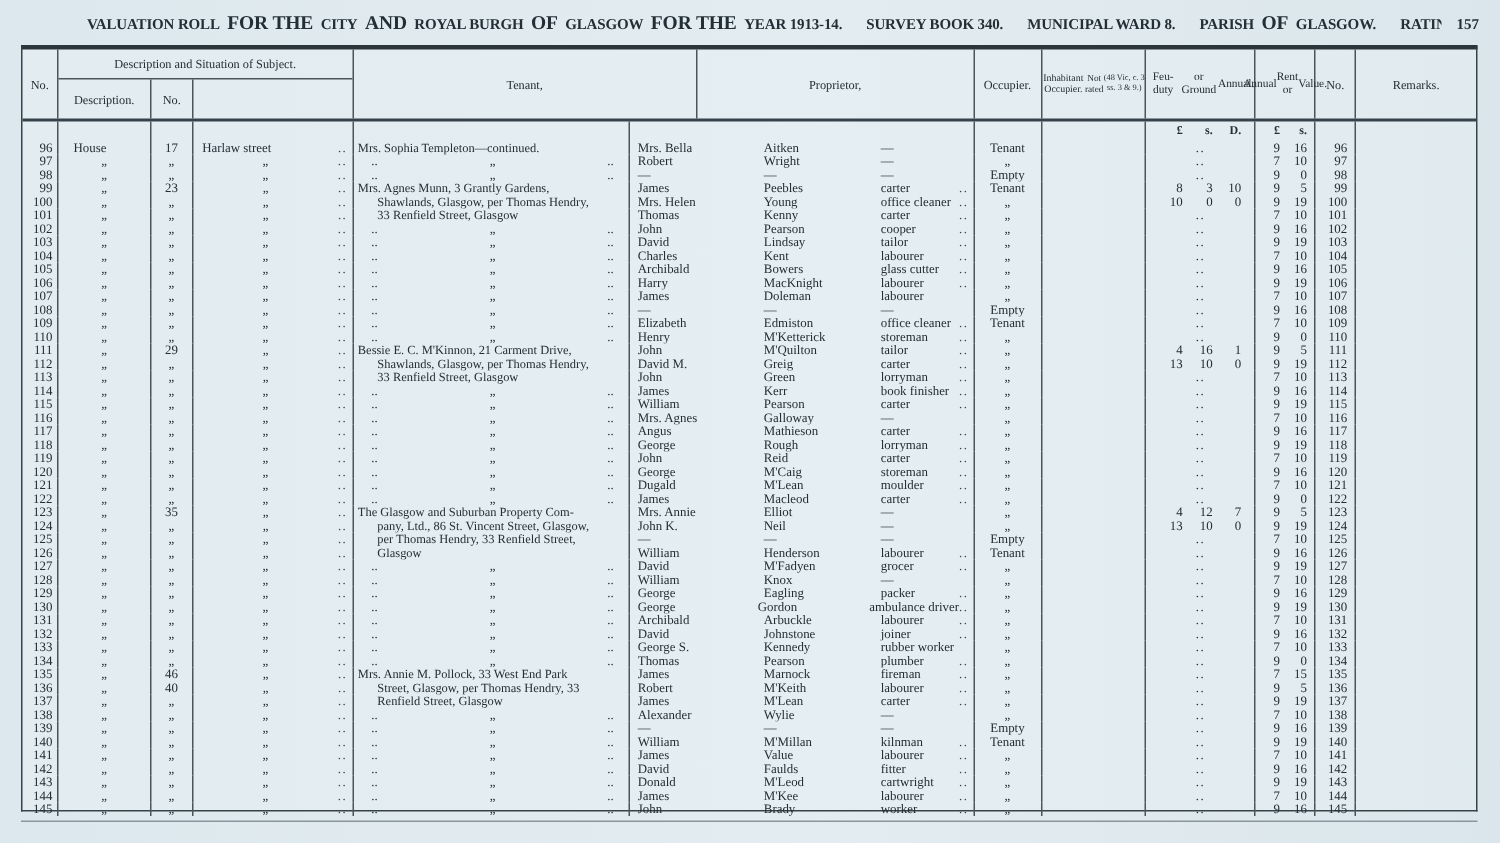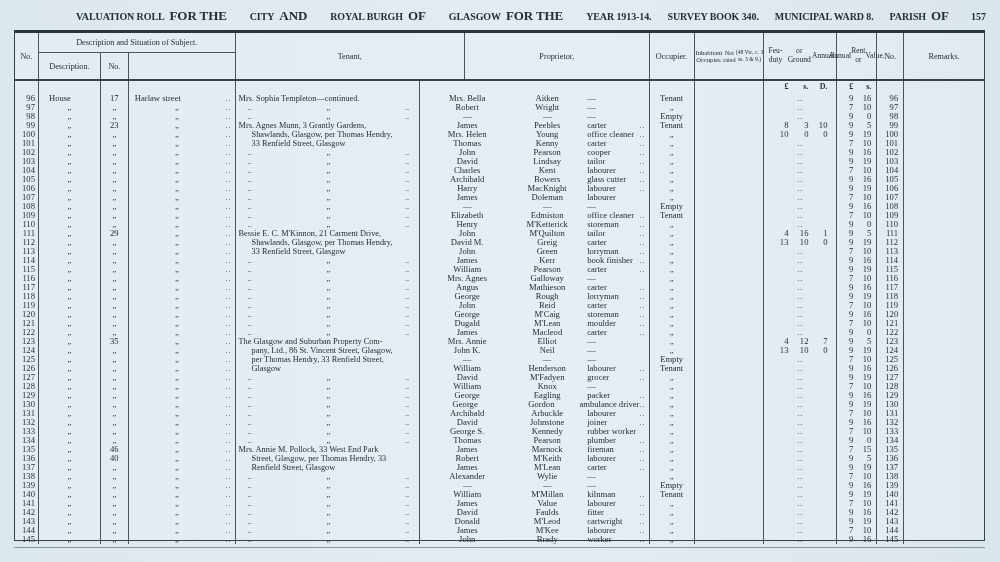--- a/index.html
+++ b/index.html
@@ -8,34 +8,34 @@
   .page{
     position:relative;width:1000px;height:562px;
     background:linear-gradient(90deg,#dde8ee 0%,#e2ecf1 55%,#dbe6ec 100%);
     font-family:"Liberation Serif","DejaVu Serif",serif;
     color:var(--ink);
   }
   
   .titlebar{position:absolute;left:58px;right:14px;top:6px;display:flex;align-items:baseline;}
   .title{flex:1;white-space:nowrap;overflow:hidden;letter-spacing:-0.1px;}
   .title span{display:inline-block;margin-right:5px;}
-  .tlg{font-size:10px;font-weight:bold;margin-left:18px;}
+  .tlg{font-size:10px;font-weight:bold;}
   .tsm{font-size:13px;font-weight:bold;}
   .gap{margin-left:11px;}
   .pageno{font-size:10px;font-weight:bold;padding-left:10px;}
   
   .table{
     position:absolute;left:14px;top:30px;width:971px;height:511px;
     border:1.5px solid #36424a;border-top:3.5px solid #2b353c;
     box-sizing:border-box;background:rgba(235,243,247,0.35);
   }
   .underrule{position:absolute;left:14px;top:547px;width:971px;height:1px;background:#8a969c;}
   .cell,.hc{box-sizing:border-box;border-right:1px solid var(--bd);}
   .c1{width:24px;} .c2{width:62px;} .c3{width:28px;} .c4{width:107px;}
-  .c5{width:185px;} .c6{width:230px;text-align:center;} .c7{width:45px;} .c8{width:70px;}
+  .c5{width:185px;} .c6{width:230px;} .c7{width:45px;} .c8{width:70px;}
   .c9{width:73px;} .c10{width:40px;} .c11{width:27px;} .c12{width:80px;border-right:none;}
   
   .thead{display:flex;height:48px;border-bottom:2px solid #36424a;box-sizing:border-box;}
   .hc{display:flex;flex-direction:row;justify-content:center;align-items:center;text-align:center;font-size:8.2px;line-height:9px;}
   .hgroup{width:197px;box-sizing:border-box;border-right:1px solid var(--bd);display:flex;flex-direction:column;}
   .hgroup-top{height:19px;border-bottom:1px solid var(--bd);display:flex;align-items:center;justify-content:center;font-size:8.2px;}
   .hgroup-bottom{flex:1;display:flex;}
   .hgroup-bottom .hc{height:100%;}
   .hgroup-bottom .c4{border-right:none;}
   .small1{font-size:6.6px;line-height:7.2px;}

